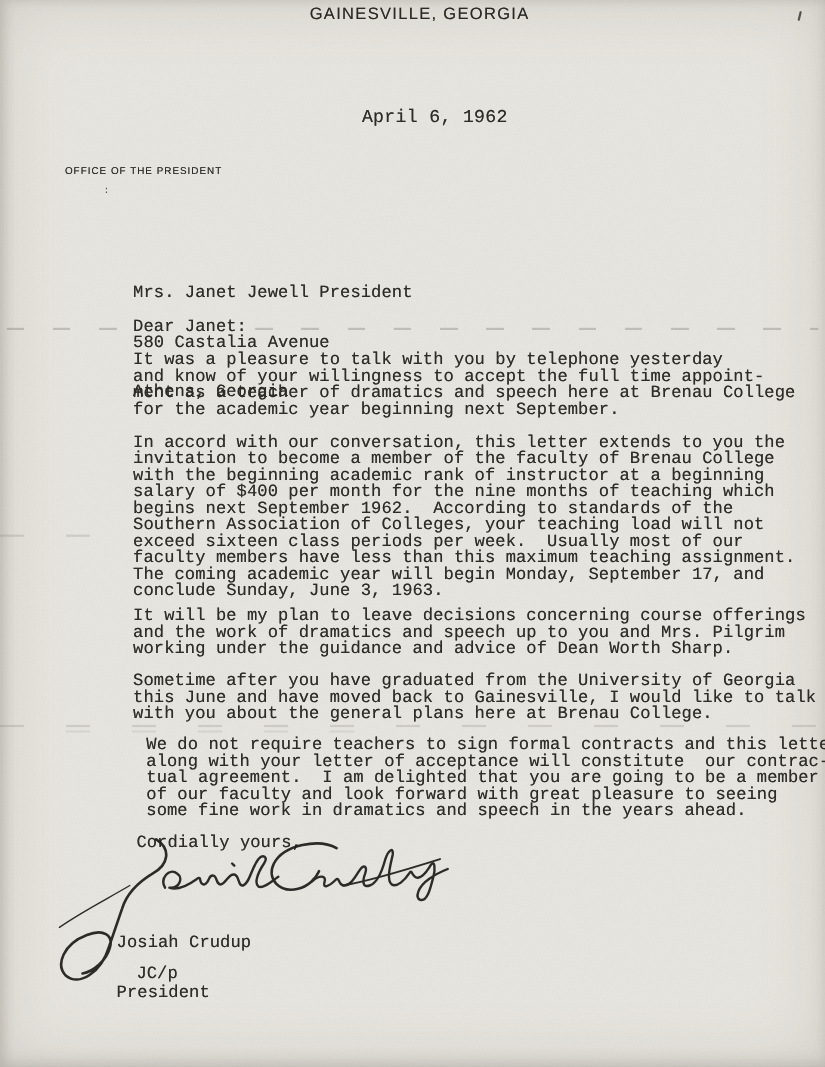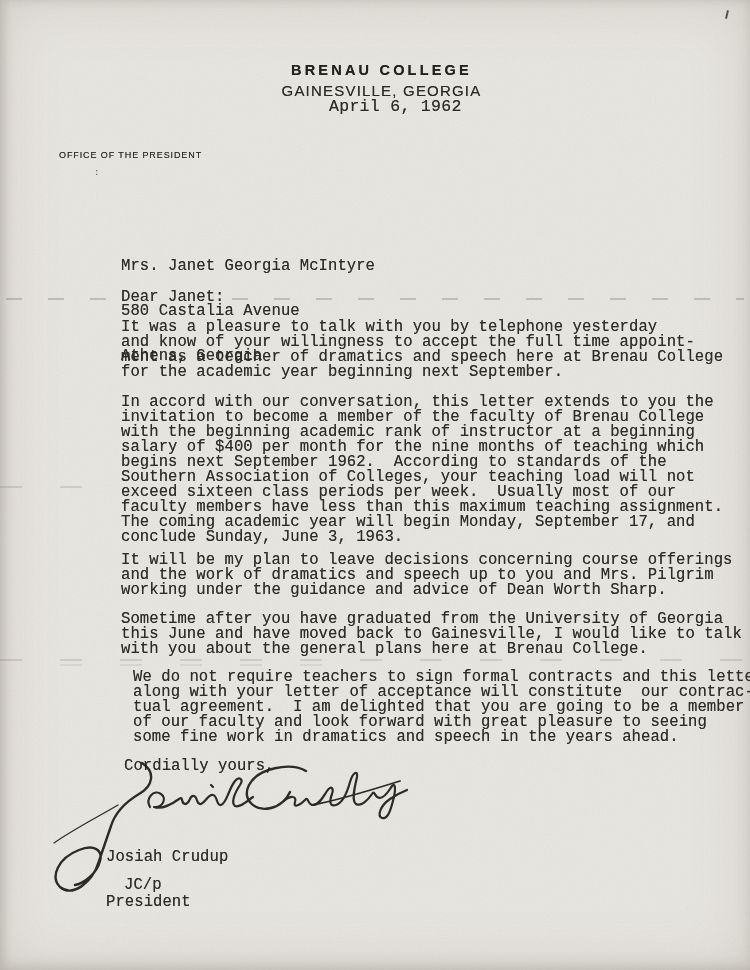--- a/index.html
+++ b/index.html
@@ -68,30 +68,29 @@
     <filter id="grain">
       <feTurbulence type="fractalNoise" baseFrequency="0.9" numOctaves="2" stitchTiles="stitch"></feTurbulence>
       <feColorMatrix type="matrix" values="0 0 0 0 0.25  0 0 0 0 0.24  0 0 0 0 0.22  0 0 0 0.9 0"></feColorMatrix>
     </filter>
     <rect width="750" height="970" filter="url(#grain)"></rect>
   </svg>
 
   <div class="tick"></div>
 
   <div class="letterhead">
-    <div class="college">BRENAU COLLEGE</div>
     <div class="location">GAINESVILLE, GEORGIA</div>
   </div>
   <div class="date">April 6, 1962</div>
 
   <div class="office">OFFICE OF THE PRESIDENT</div>
   <div class="office-dots">:</div>
 
   <div class="typed" style="left:121px;top:229px;">
-    <div>Mrs. Janet Georgia McIntyre</div>
+    <div>Mrs. Janet Jewell President</div>
     <div>580 Castalia Avenue</div>
     <div>Athens, Georgia</div>
   </div>
 
   <div class="typed" style="left:121px;top:290px;">Dear Janet:</div>
 
   <div class="typed" style="left:121px;top:320px;">It was a pleasure to talk with you by telephone yesterday
 and know of your willingness to accept the full time appoint-
 ment as a teacher of dramatics and speech here at Brenau College
 for the academic year beginning next September.</div>

